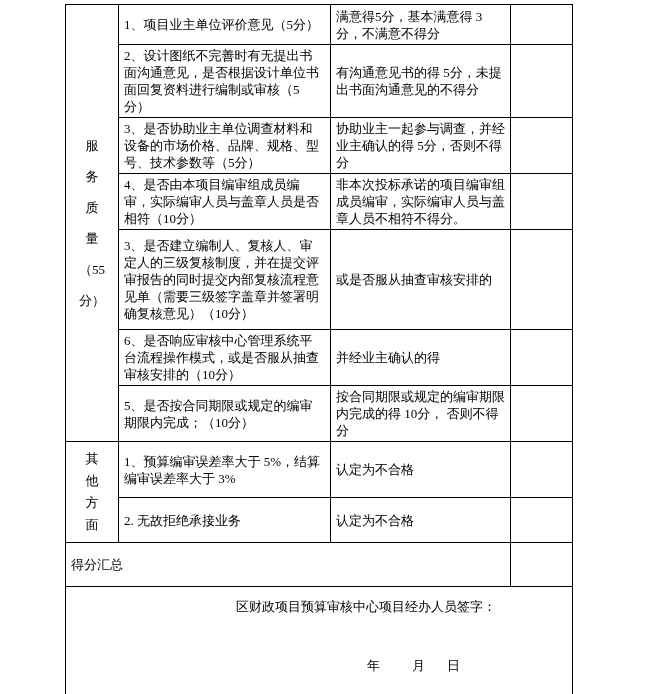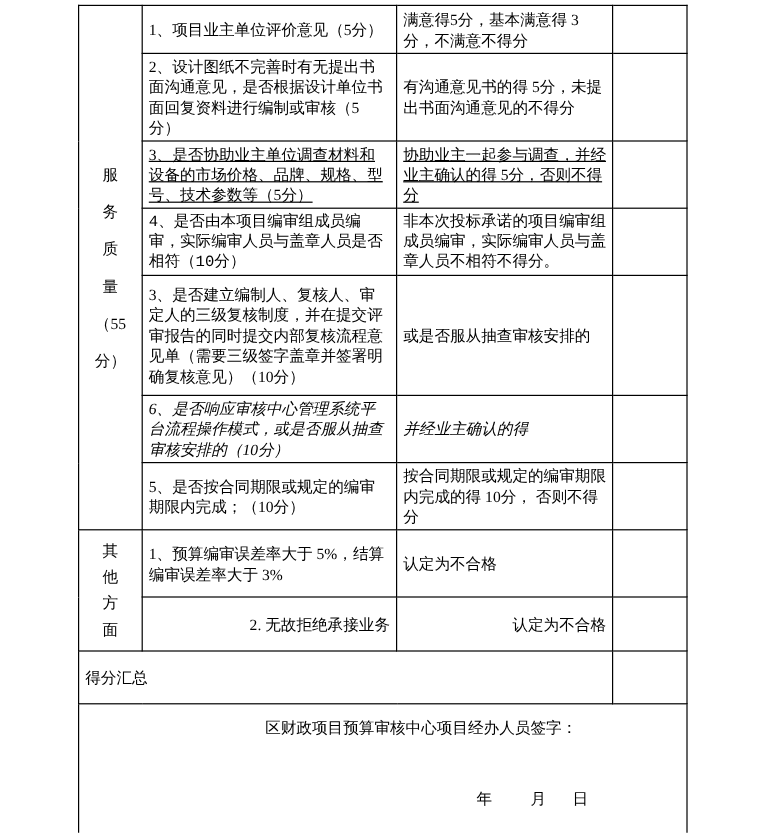--- a/index.html
+++ b/index.html
@@ -13,33 +13,33 @@
     font-size:13px;line-height:17px;
   }
   table.eval td{
     border:1px solid #000;padding:2px 5px;vertical-align:middle;
     word-break:break-all;overflow:hidden;
   }
   col.c-cat{width:53px;}
   col.c-crit{width:212px;}
   col.c-std{width:180px;}
   col.c-score{width:62px;}
-  tr.r1{height:40px;} tr.r2{height:58px;} tr.r3{height:50px;text-decoration:underline;}
-  tr.r4{height:55px;font-family:Liberation Mono, monospace;} tr.r5{height:100px;} tr.r6{height:55px;font-style:italic;}
-  tr.r7{height:50px;} tr.r8{height:56px;} tr.r9{height:45px;text-align:right;}
+  tr.r1{height:40px;} tr.r2{height:58px;} tr.r3{height:50px;}
+  tr.r4{height:55px;} tr.r5{height:100px;} tr.r6{height:55px;}
+  tr.r7{height:50px;} tr.r8{height:56px;} tr.r9{height:45px;}
   tr.r10{height:44px;margin-top:40px;} tr.r11{height:128px;}
   td.cat{text-align:center;padding:0;}
   .vstack{display:flex;flex-direction:column;align-items:center;justify-content:center;}
   .vstack-wide span{line-height:31px;}
   .vstack-tight span{line-height:22px;}
   td.score-cell{padding:0;}
   td.summary-cell{padding:2px 6px;}
   td.sig-cell{position:relative;padding:0;}
-  .sig-line1{position:absolute;top:11px;left:155px;white-space:nowrap;}
-  .sig-line2{position:absolute;top:70px;left:331px;white-space:nowrap;}
+  .sig-line1{position:absolute;top:11px;left:170px;white-space:nowrap;}
+  .sig-line2{position:absolute;top:70px;left:301px;white-space:nowrap;}
   .sig-line2 .ymd-month{margin-left:32px;}
   .sig-line2 .ymd-day{margin-left:22px;}
 </style>
 </head>
 <body>
 
 <div class="sheet">
   <table class="eval">
     <colgroup>
       <col class="c-cat">

